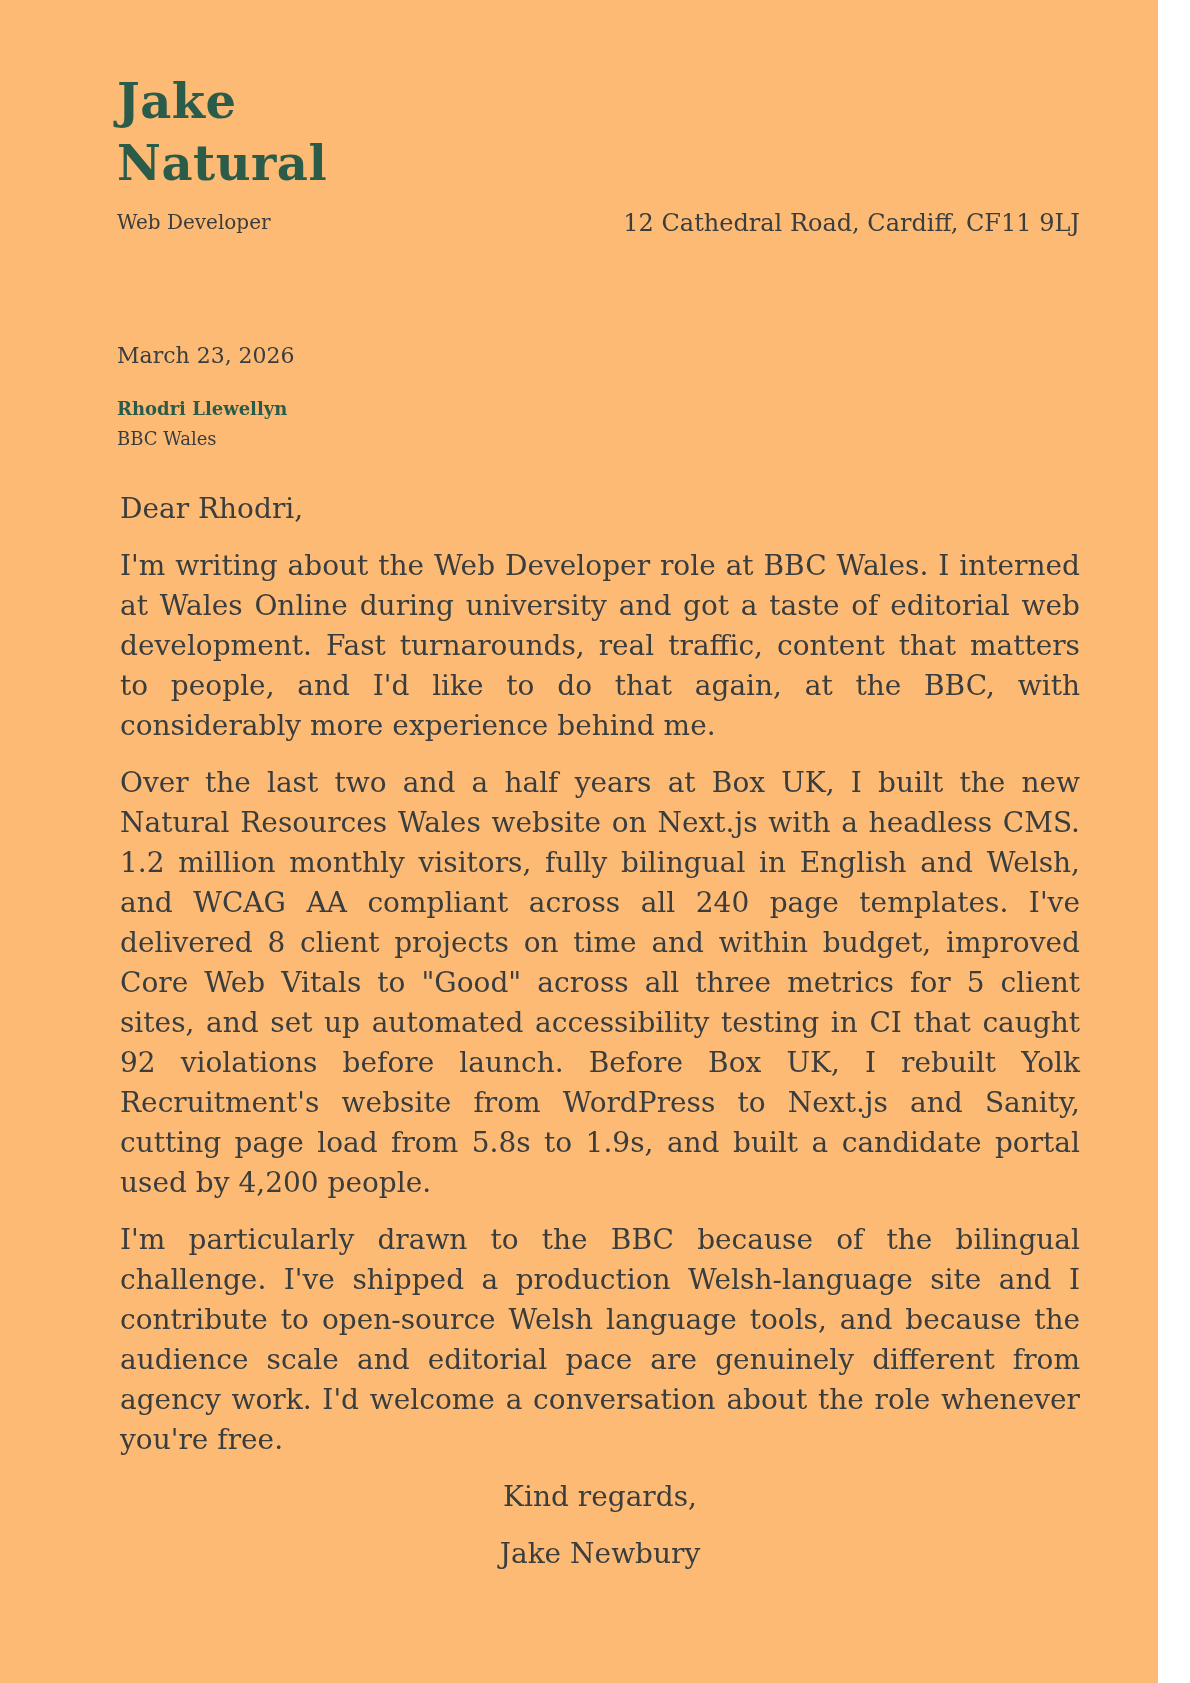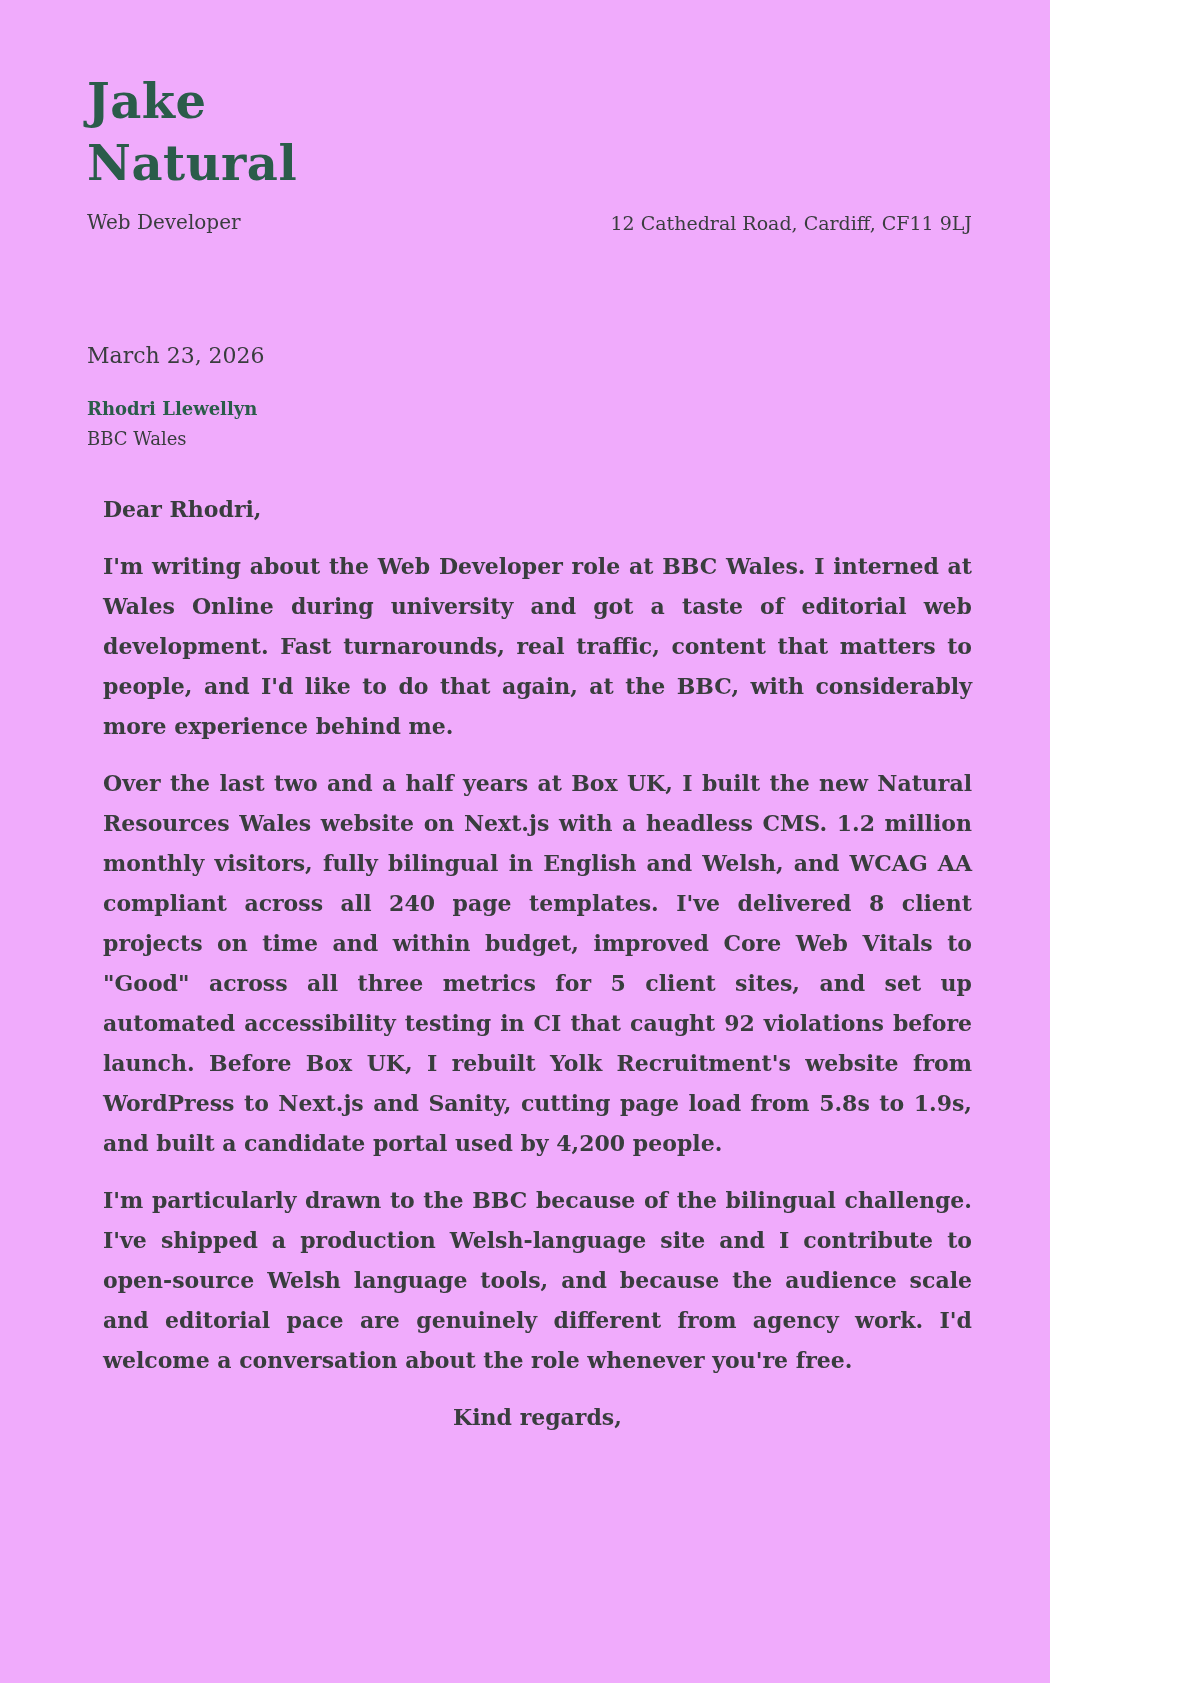--- a/index.html
+++ b/index.html
@@ -9,24 +9,24 @@
   }
   body {
     width: 1190px;
     height: 1683px;
     font-family: "DejaVu Serif", "Liberation Serif", serif;
     color: #393d3e;
     -webkit-font-smoothing: antialiased;
   }
   .page {
     box-sizing: border-box;
-    width: 1050px;
+    width: 1158px;
     height: 1683px;
-    padding: 70px 78px 0 87px;
-    background: #f0abfc;
+    padding: 70px 78px 0 117px;
+    background: #fdba74;
   }
   .header {
     display: flex;
     justify-content: space-between;
     align-items: flex-end;
   }
   .name-block { max-width: 560px; }
   .name-line {
     font-size: 48px;
     line-height: 62px;
@@ -35,21 +35,21 @@
     letter-spacing: 0.5px;
   }
   .job-title {
     margin-top: 12px;
     font-size: 20px;
     line-height: 32px;
     color: #393d3e;
   }
   .contact-block {
     text-align: right;
-    font-size: 19px;
+    font-size: 24px;
     line-height: 30px;
     color: #393d3e;
     margin-top: 33px;
   }
   .date {
     margin-top: 104px;
     font-size: 22px;
     line-height: 28px;
   }
   .recipient { margin-top: 24px; }
@@ -58,25 +58,24 @@
     line-height: 30px;
     font-weight: 700;
     color: #2b5c4a;
   }
   .recipient-org {
     font-size: 18px;
     line-height: 30px;
   }
   .letter-body { margin-top: 35px; }
   .letter-body p {
-    margin: 17px 0 0 16px;
-    font-size: 22px;
+    margin: 17px 0 0 3px;
+    font-size: 28px;
     line-height: 40px;
     color: #393d3e;
-    font-weight: bold;
   }
   .letter-body p.salutation { margin-top: 0; text-align: left; }
   .letter-body p.body-para { text-align: justify; }
   .letter-body p.closing, .letter-body p.signature { text-align: center; }
 </style>
 </head>
 <body>
 
 <div class="page">
 
@@ -97,15 +96,16 @@
     <div class="recipient-name">Rhodri Llewellyn</div>
     <div class="recipient-org">BBC Wales</div>
   </div>
 
   <div class="letter-body">
     <p class="salutation">Dear Rhodri,</p>
     <p class="body-para">I'm writing about the Web Developer role at BBC Wales. I interned at Wales Online during university and got a taste of editorial web development. Fast turnarounds, real traffic, content that matters to people, and I'd like to do that again, at the BBC, with considerably more experience behind me.</p>
     <p class="body-para">Over the last two and a half years at Box UK, I built the new Natural Resources Wales website on Next.js with a headless CMS. 1.2 million monthly visitors, fully bilingual in English and Welsh, and WCAG AA compliant across all 240 page templates. I've delivered 8 client projects on time and within budget, improved Core Web Vitals to "Good" across all three metrics for 5 client sites, and set up automated accessibility testing in CI that caught 92 violations before launch. Before Box UK, I rebuilt Yolk Recruitment's website from WordPress to Next.js and Sanity, cutting page load from 5.8s to 1.9s, and built a candidate portal used by 4,200 people.</p>
     <p class="body-para">I'm particularly drawn to the BBC because of the bilingual challenge. I've shipped a production Welsh-language site and I contribute to open-source Welsh language tools, and because the audience scale and editorial pace are genuinely different from agency work. I'd welcome a conversation about the role whenever you're free.</p>
     <p class="closing">Kind regards,</p>
+    <p class="signature">Jake Newbury</p>
   </div>
 
 </div>
 
 </body></html>

